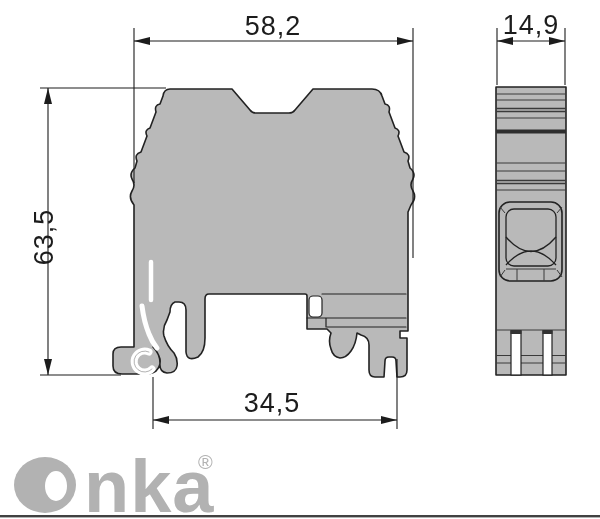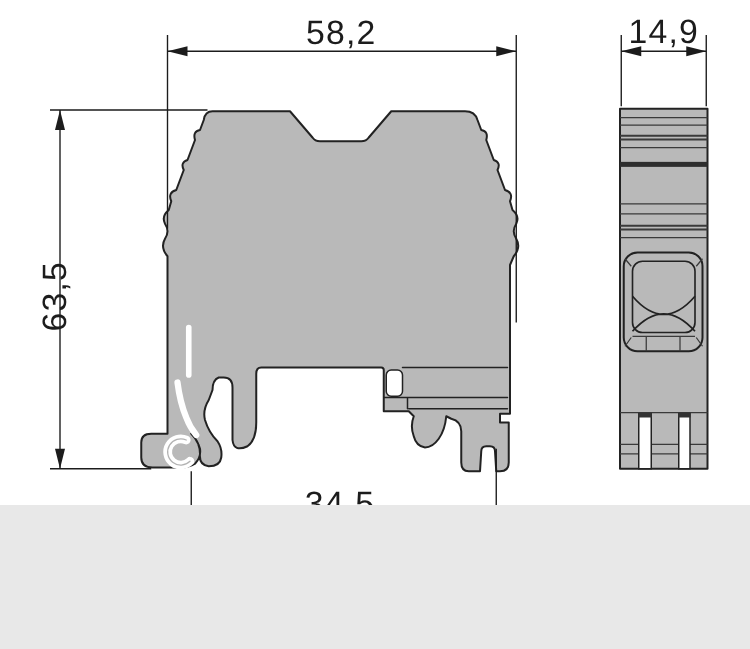--- a/index.html
+++ b/index.html
@@ -7,21 +7,21 @@
     --body-fill:#b9b9b9;
     --outline:#222222;
     --dim:#1c1c1c;
     --logo:#b2b2b2;
     --footer:#414141;
     --band-dark:#2e2e2e;
   }
   html,body{margin:0;padding:0;background:#e8e8e8;}
   .canvas{
     position:relative;
-    width:600px;height:404px;
+    width:600px;height:519px;
     background:var(--bg);
     font-family:"Liberation Sans", sans-serif;
     overflow:hidden;
     text-align:center;
   }
   svg{display:block}
   .dim-text{
     font-family:"Liberation Sans", sans-serif;
     font-size:27px;
     fill:var(--dim);

